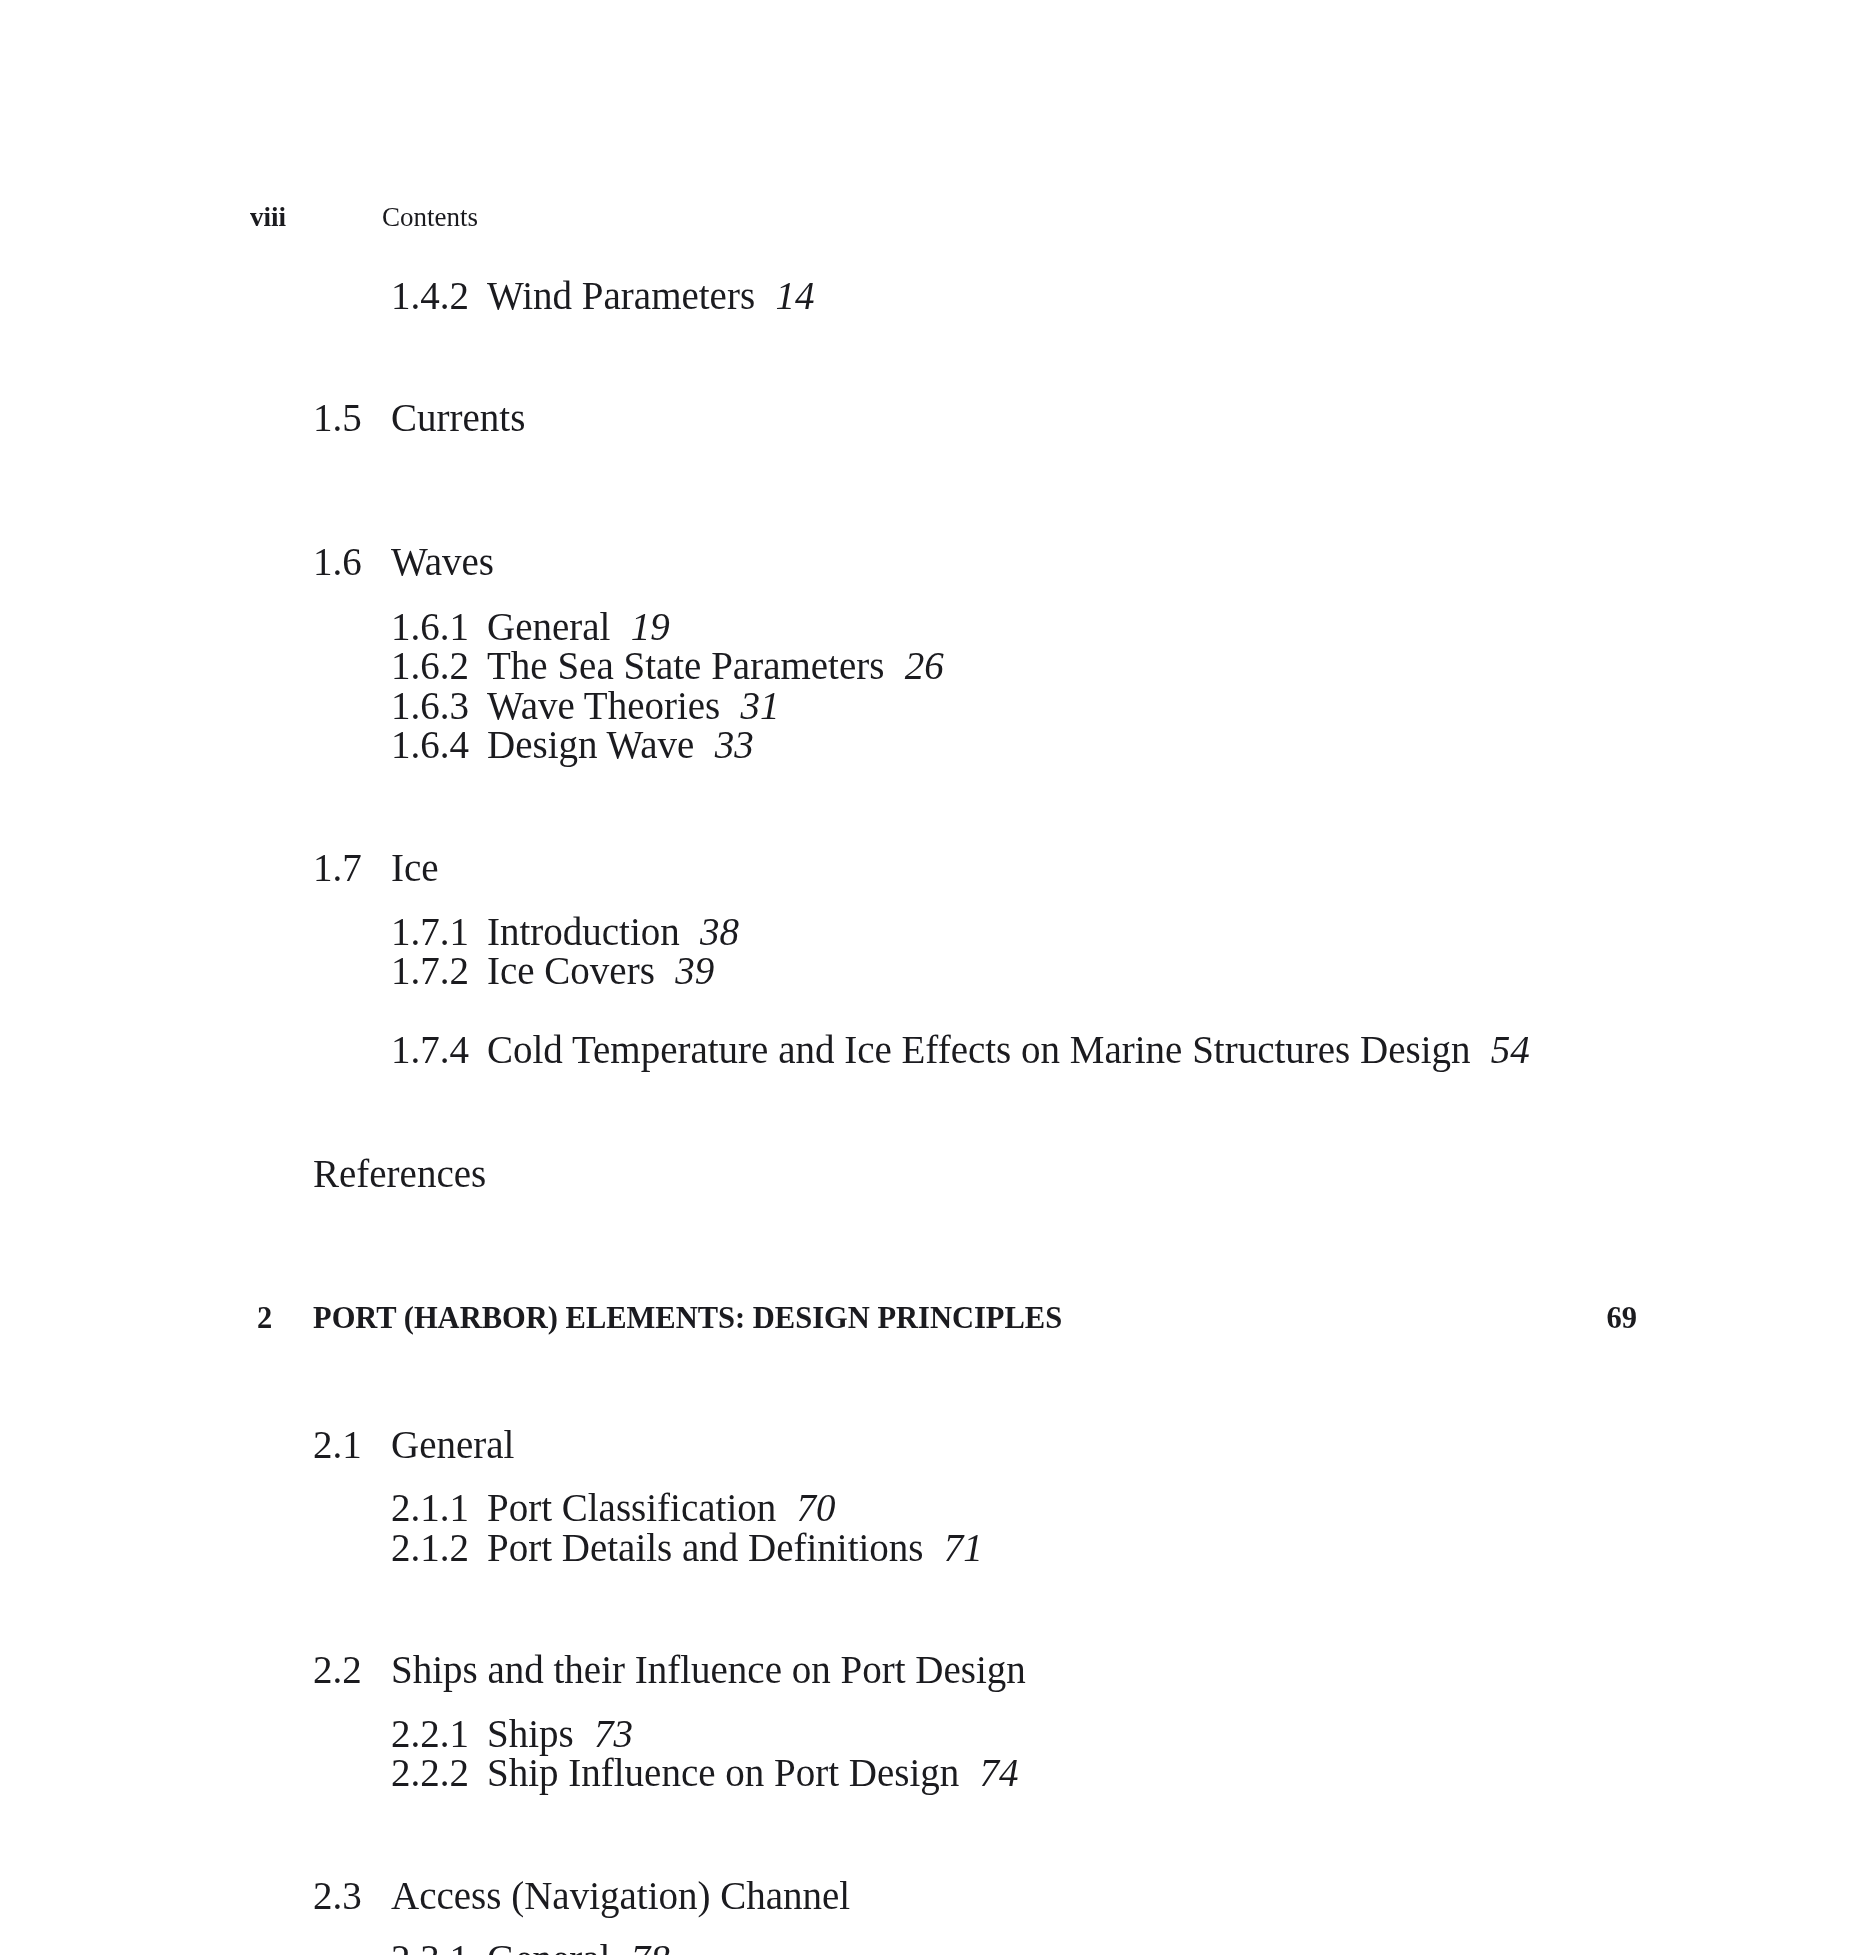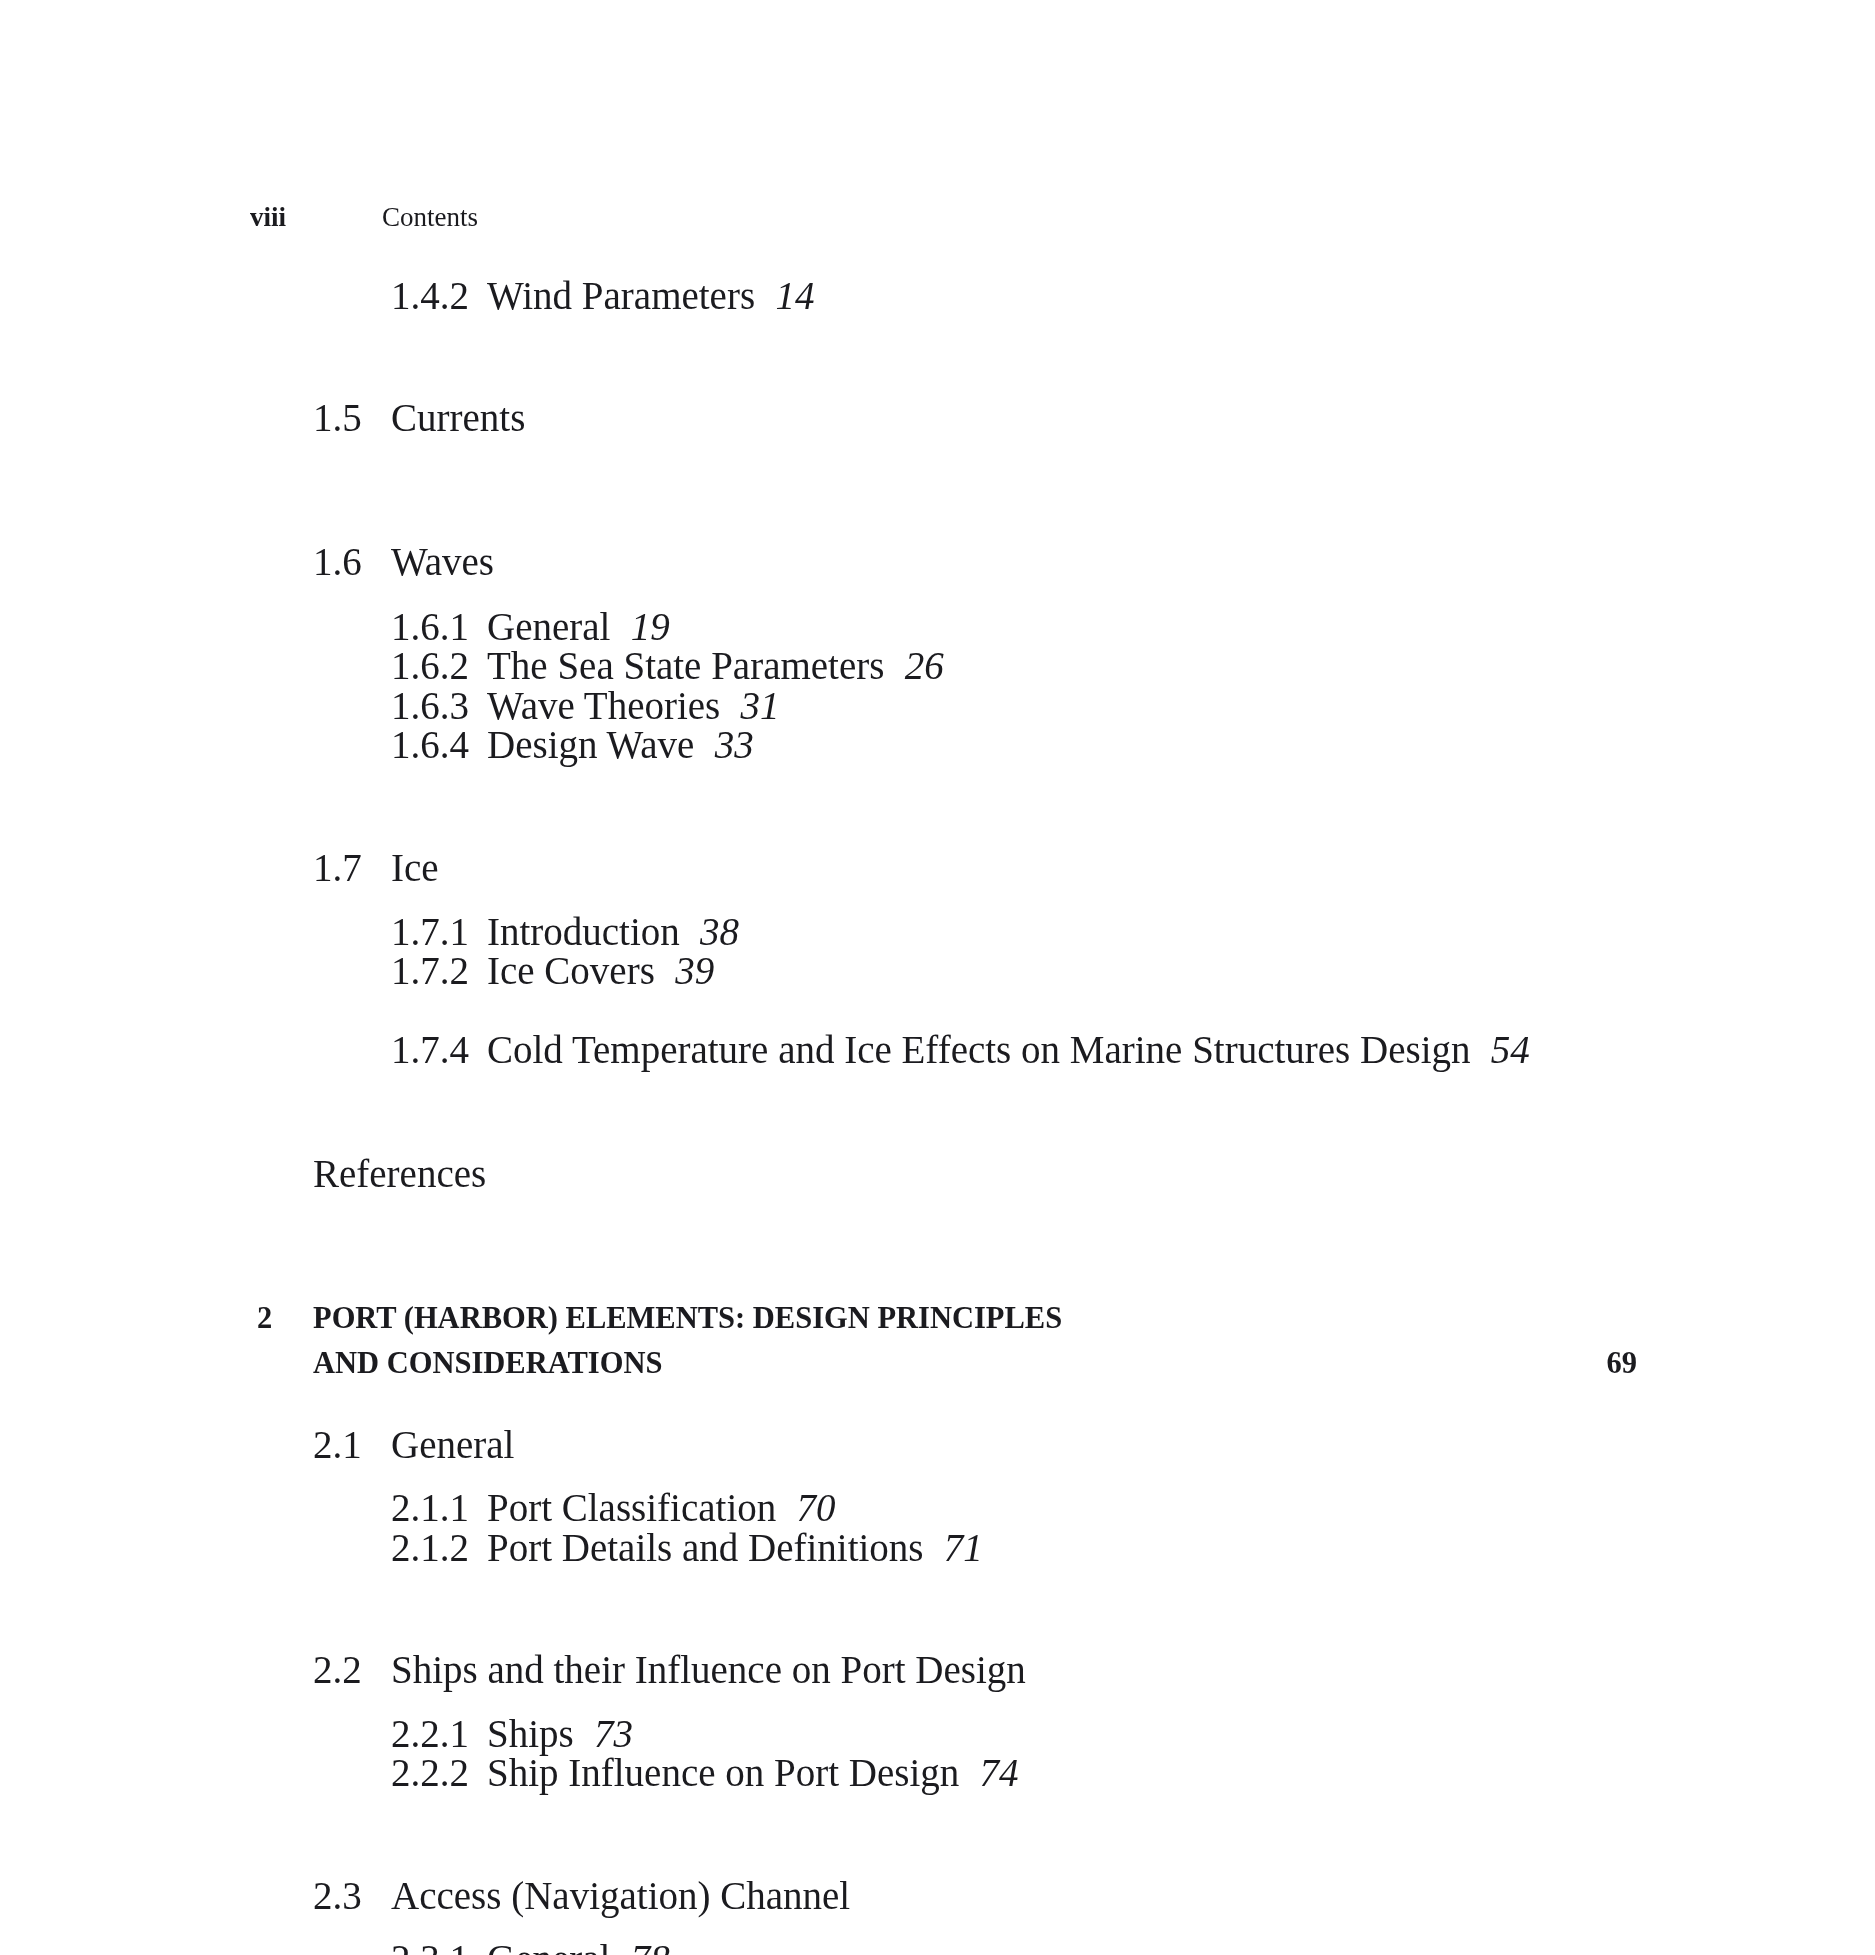--- a/index.html
+++ b/index.html
@@ -25,21 +25,21 @@
   .row.sub { left:391px; right:auto; }
   .row.sub .num { width:96px; }
   .row.sub .title { flex:none; }
   .pg-inline { font-style:italic; margin-left:20.3px;text-align:center; }
 
   .row.refrow .title { flex:1; }
 
   
   .row.chap { left:257px; right:238px; font-weight:bold; font-size:30.5px; line-height:45px; align-items:stretch; }
   .row.chap .chap-num { flex:none; width:56px; align-self:flex-start; }
-  .row.chap .chap-title { flex:1; display:flex; flex-direction:column; }
+  .row.chap .chap-title { flex:1; display:flex; flex-direction:row; }
   .row.chap .chap-page { flex:none; align-self:flex-end; }
 </style>
 </head>
 <body>
 
 <div class="page">
 
   <div class="pg-header">
     <span class="folio">viii</span>
     <span class="hdr-title">Contents</span>
@@ -108,21 +108,20 @@
 
   <div class="row refrow" style="top:1154px">
     <span class="title">References</span>
     <span class="page">61</span>
   </div>
 
   <div class="row chap" style="top:1296px">
     <span class="chap-num">2</span>
     <span class="chap-title">
       <span>PORT (HARBOR) ELEMENTS: DESIGN PRINCIPLES</span>
-      <span>AND CONSIDERATIONS</span>
     </span>
     <span class="chap-page">69</span>
   </div>
 
   <div class="row" style="top:1425px">
     <span class="num">2.1</span>
     <span class="title">General</span>
     <span class="page">69</span>
   </div>
   <div class="row sub" style="top:1488px">

